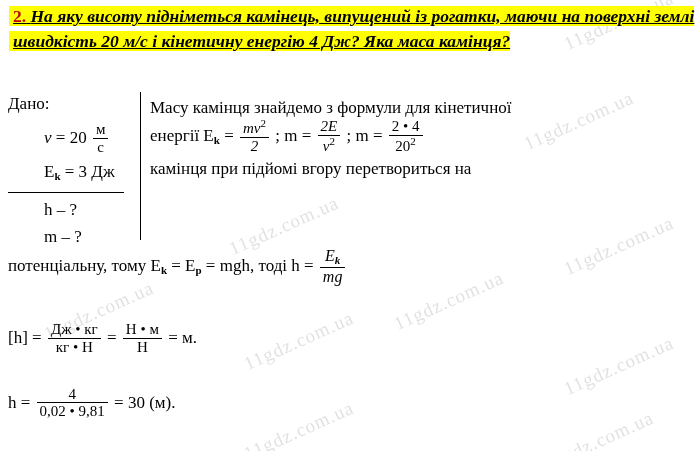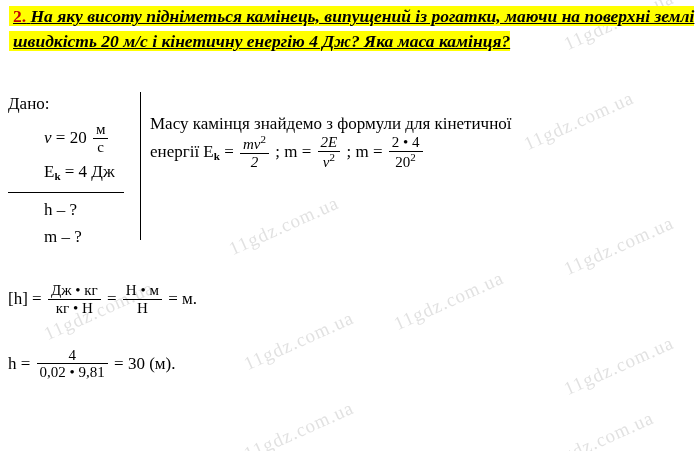--- a/index.html
+++ b/index.html
@@ -173,53 +173,63 @@
         <div class="given-item mline">
           <span class="it">v</span>
           <span>= 20</span>
           <span class="frac">
             <span class="num" style="font-style:normal">м</span>
             <span class="den" style="font-style:normal">с</span>
           </span>
         </div>
         <div class="given-item">
           <span>E</span><span class="sub">k</span>
-          <span>= 4 Дж</span>
+          <span>= 3 Дж</span>
         </div>
         <div class="hr-small"></div>
         <div class="given-item">h – ?</div>
         <div class="given-item">m – ?</div>
       </div>
 
       <div class="vline"></div>
 
       <div class="solution">
-        <div style="margin-top:20px">Масу камінця знайдемо з формули для кінетичної</div>
+        <div style="margin-top:4px">Масу камінця знайдемо з формули для кінетичної</div>
         <div class="mline">
           <span>енергії E</span><span class="sub">k</span>
           <span>=</span>
           <span class="frac">
             <span class="num"><span>mv</span><span class="sup">2</span></span>
             <span class="den">2</span>
           </span>
           <span>; m =</span>
           <span class="frac">
             <span class="num">2E</span>
             <span class="den"><span>v</span><span class="sup">2</span></span>
           </span>
           <span>; m =</span>
           <span class="frac">
             <span class="num" style="font-style:normal">2 • 4</span>
             <span class="den" style="font-style:normal"><span>20</span><span class="sup">2</span></span>
           </span>
         </div>
+        <div>камінця при підйомі вгору перетвориться на</div>
       </div>
     </div>
 
     <div class="cont">
+      <div class="mline">
+        <span>потенціальну, тому E</span><span class="sub">k</span>
+        <span>= E</span><span class="sub">p</span>
+        <span>= mgh, тоді h =</span>
+        <span class="frac big">
+          <span class="num"><span>E</span><span class="sub" style="font-style:italic">k</span></span>
+          <span class="den">mg</span>
+        </span>
+      </div>
 
       <div class="mline" style="margin-top:34px">
         <span>[h] =</span>
         <span class="frac">
           <span class="num" style="font-style:normal">Дж • кг</span>
           <span class="den" style="font-style:normal">кг • Н</span>
         </span>
         <span>=</span>
         <span class="frac">
           <span class="num" style="font-style:normal">Н • м</span>

